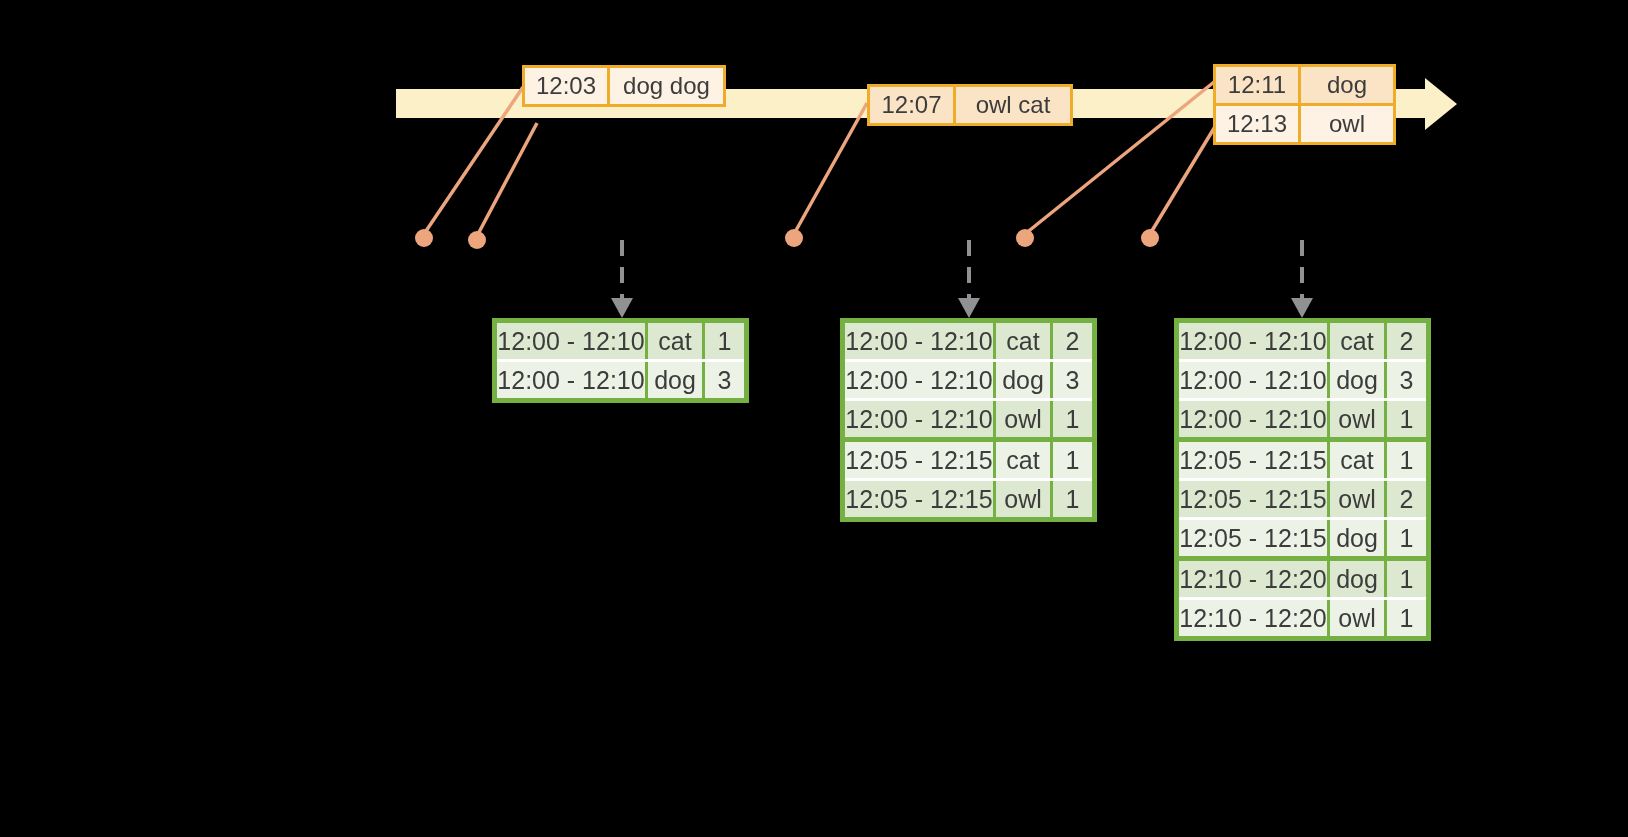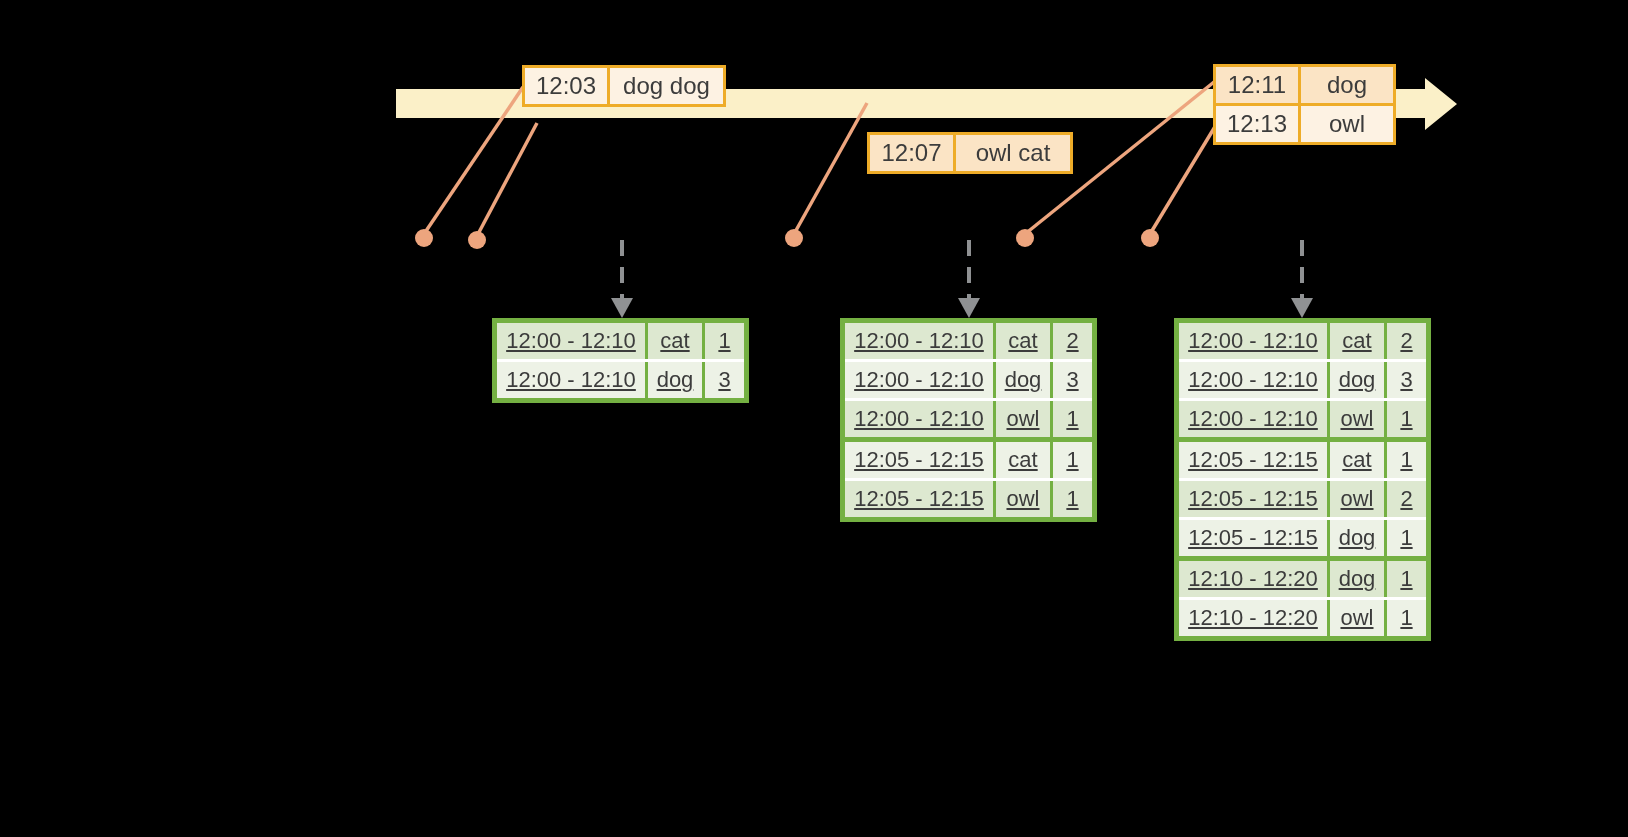--- a/index.html
+++ b/index.html
@@ -21,32 +21,32 @@
   .etable { position:absolute; border:3px solid var(--event-border); }
   .erow   { display:flex; height:36px; }
   .erow + .erow { border-top:3px solid var(--event-border); }
   .erow.shade-a { background:var(--event-row-dark); }
   .erow.shade-b { background:var(--event-row-light);justify-content:space-between; }
   .ecell  { display:flex; align-items:center; justify-content:center;
             font-size:24px; color:var(--text); }
   .ecell.time  { width:82px; }
   .ecell.words { flex:1; border-left:3px solid var(--event-border); }
   #etable-1 { width:198px; }
-  #etable-2 { width:200px;margin-top:48px; } #etable-2 .ecell.time { width:83px; }
+  #etable-2 { width:200px; } #etable-2 .ecell.time { width:83px; }
   #etable-3 { width:177px; } #etable-3 .ecell.time { width:82px; }
 
   
   .rtable { position:absolute; background:var(--result-border); padding:5px; }
   .rrow   { display:flex; height:36px; }
   .rrow + .rrow { border-top:3px solid var(--row-separator); }
   .rrow.group-start { border-top:5px solid var(--result-border); }
   .rrow.shade-a .rcell { background:var(--result-row-dark); }
   .rrow.shade-b .rcell { background:var(--result-row-light); }
   .rcell  { display:flex; align-items:center; justify-content:center;
-            font-size:22px; color:var(--text);text-decoration:underline; }
+            font-size:25px; color:var(--text); }
   .rcell.window { width:148px; }
   .rcell.word   { width:54px; border-left:3px solid var(--result-border); }
   .rcell.count  { width:39px; border-left:3px solid var(--result-border); }
 
   #rtable-1 { left:492px;  top:318px; }
   #rtable-2 { left:840px;  top:318px; }
   #rtable-3 { left:1174px; top:318px; }
   #etable-1 { left:522px;  top:65px; }
   #etable-2 { left:867px;  top:84px; }
   #etable-3 { left:1213px; top:64px; }

